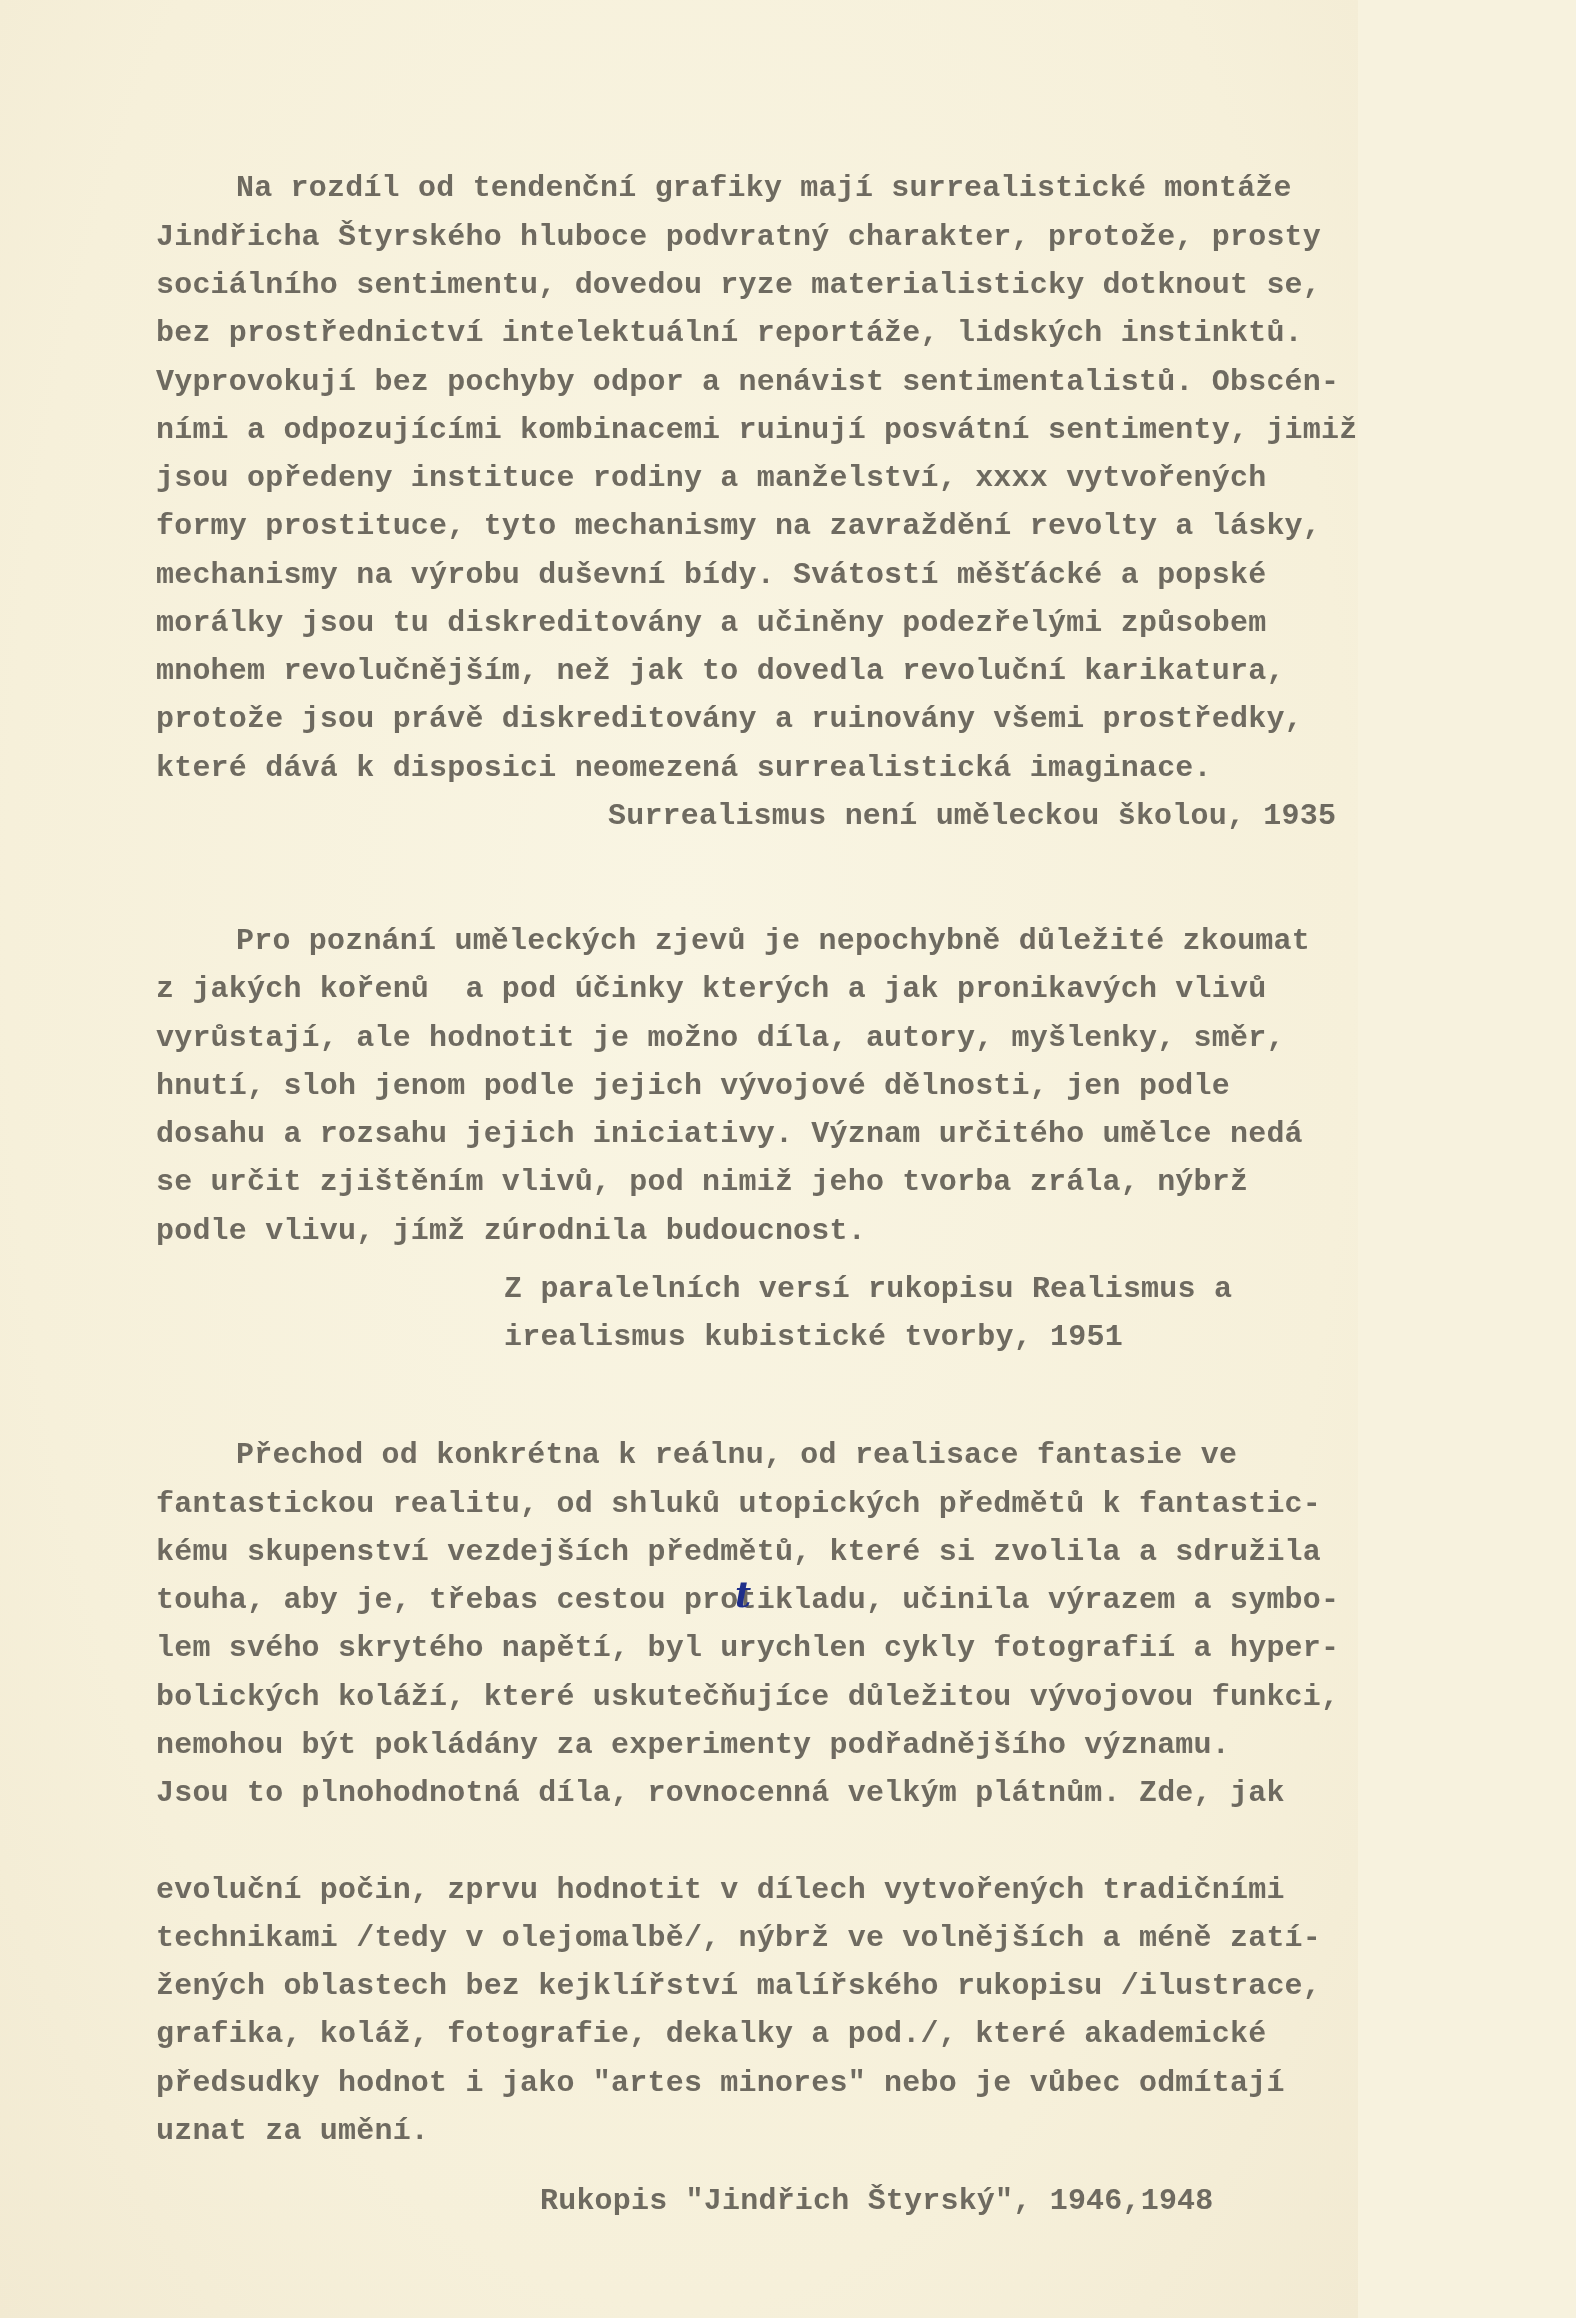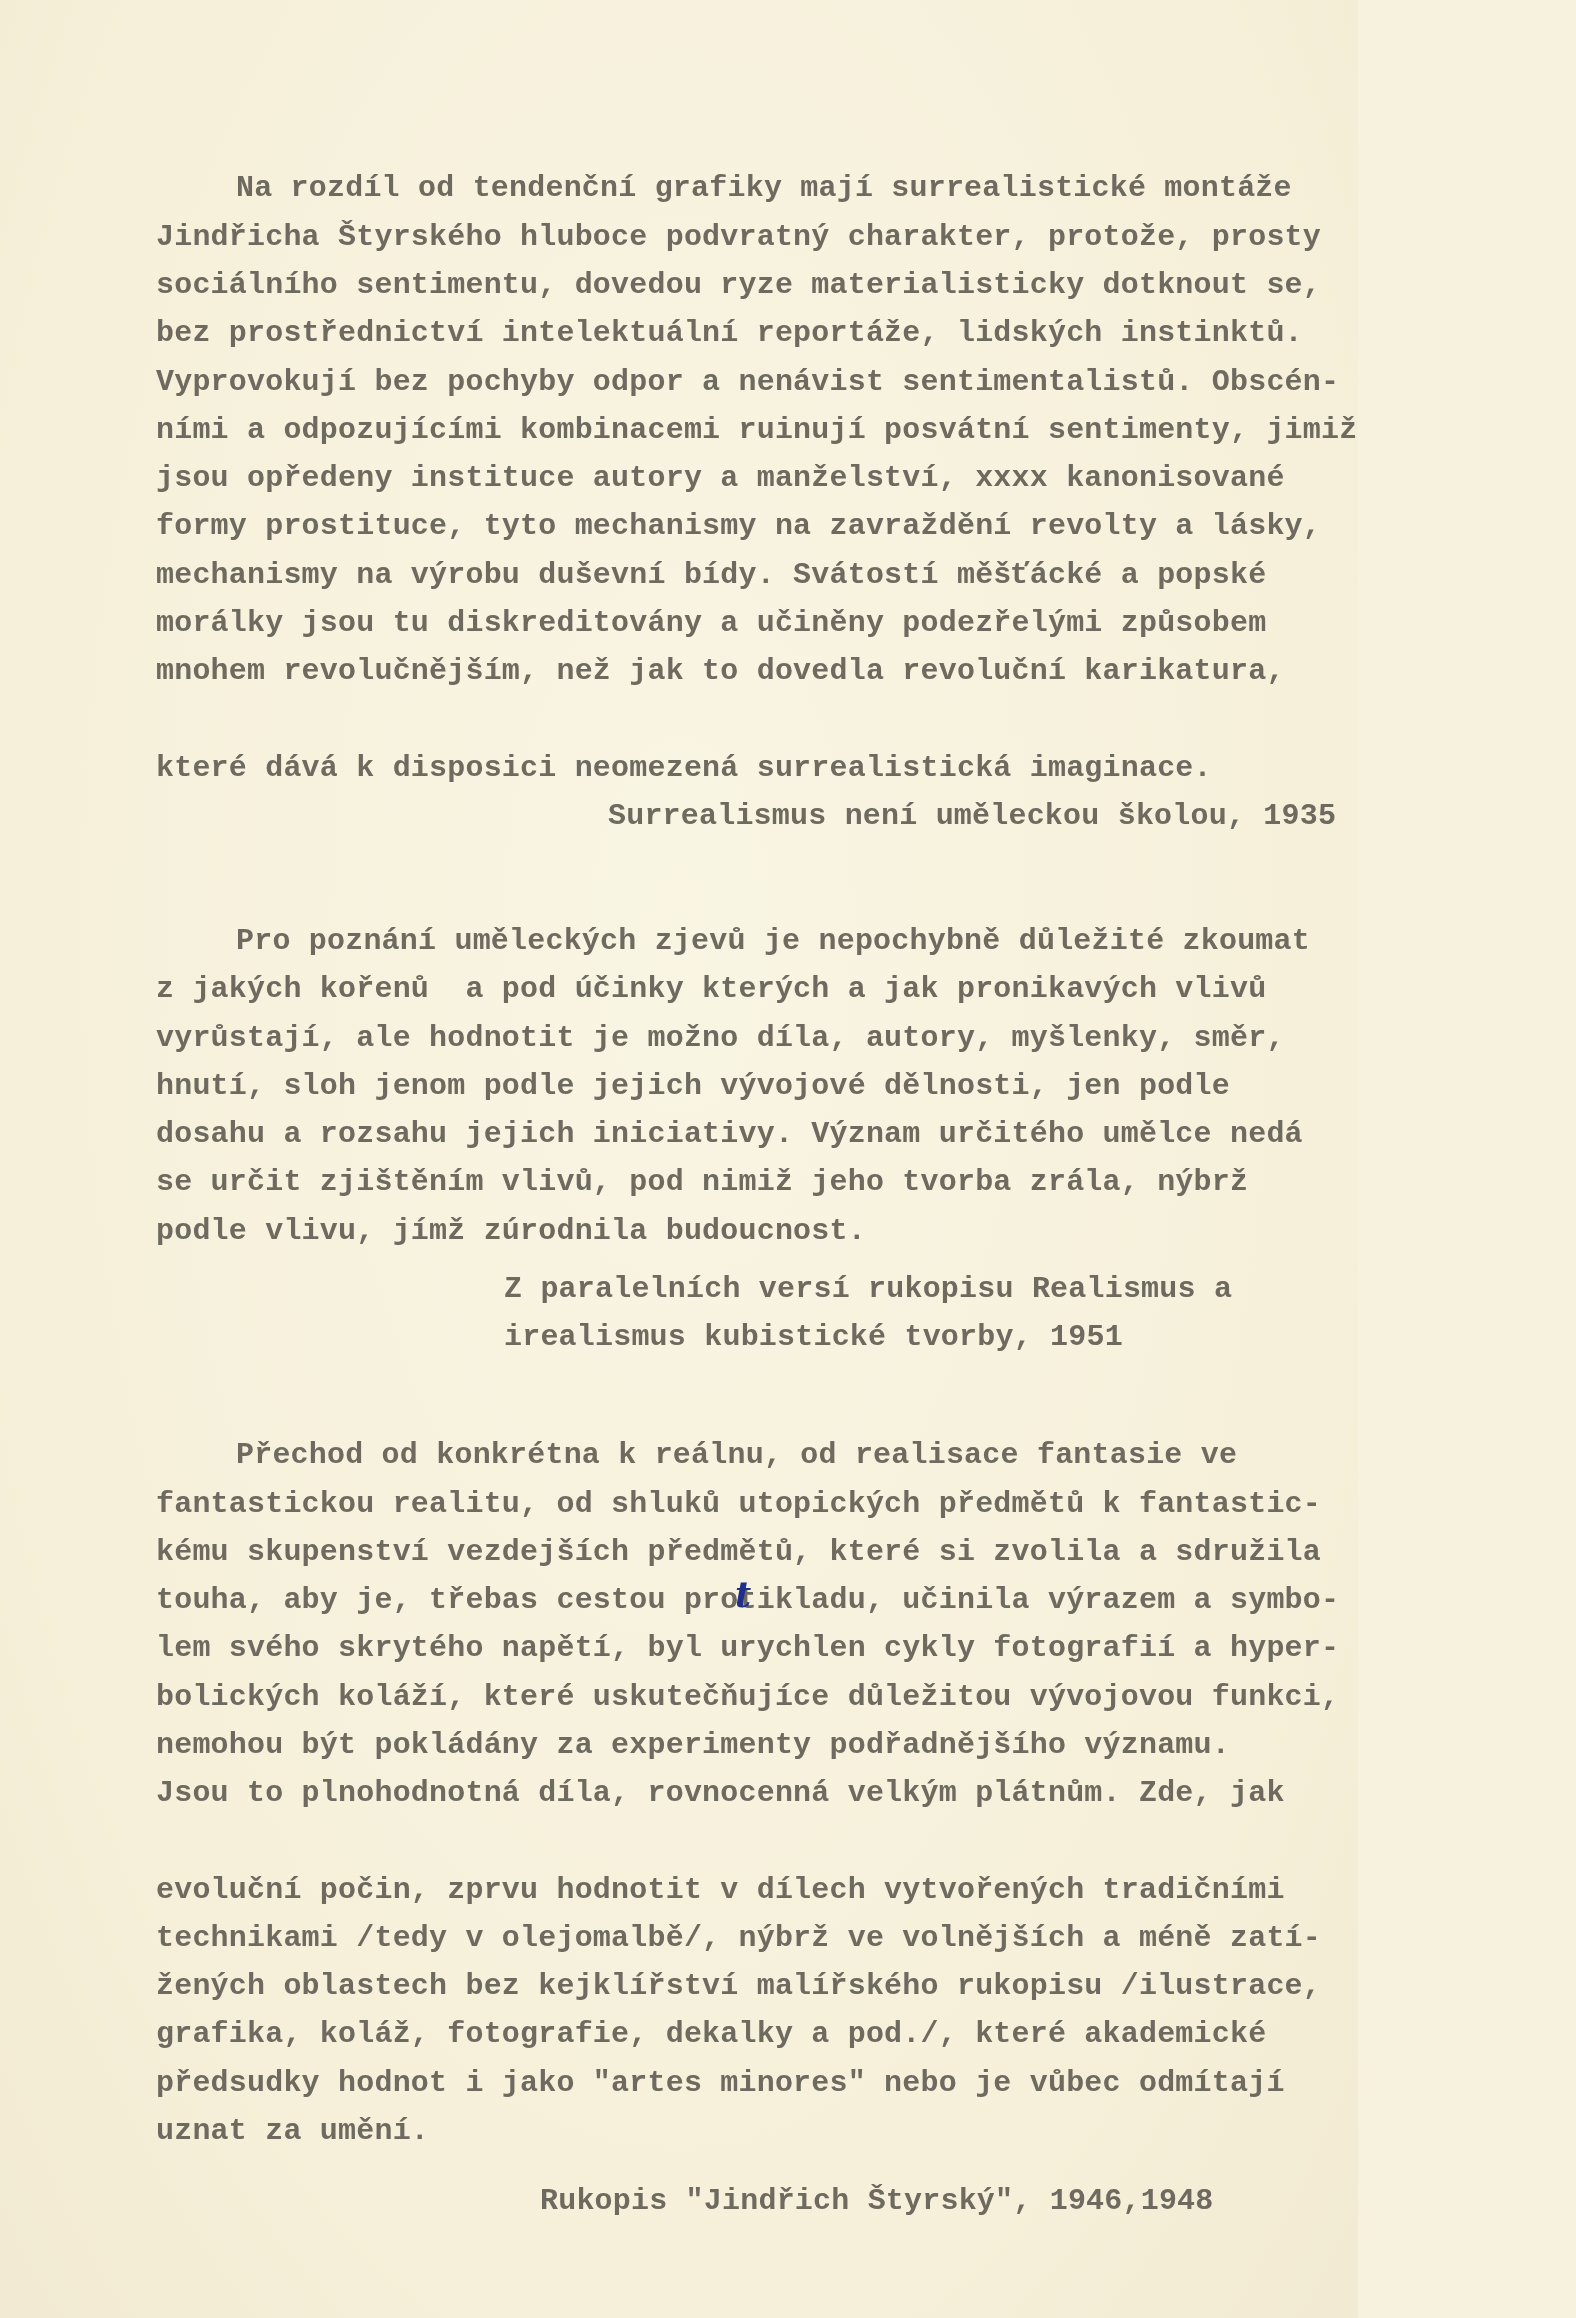--- a/index.html
+++ b/index.html
@@ -45,25 +45,26 @@
 <body>
 
 <div class="page">
 
   <div class="line indent" style="top:169px">Na rozdíl od tendenční grafiky mají surrealistické montáže</div>
   <div class="line" style="top:218px">Jindřicha Štyrského hluboce podvratný charakter, protože, prosty</div>
   <div class="line" style="top:314px">bez prostřednictví intelektuální reportáže, lidských instinktů.</div>
   <div class="line" style="top:266px">sociálního sentimentu, dovedou ryze materialisticky dotknout se,</div>
   <div class="line" style="top:363px">Vyprovokují bez pochyby odpor a nenávist sentimentalistů. Obscén-</div>
   <div class="line" style="top:411px">ními a odpozujícími kombinacemi ruinují posvátní sentimenty, jimiž</div>
-  <div class="line" style="top:459px">jsou opředeny instituce autory a manželství, xxxx kanonisované</div>
+  <div class="line" style="top:459px">jsou opředeny instituce rodiny a manželství, xxxx vytvořených</div>
   <div class="line" style="top:507px">formy prostituce, tyto mechanismy na zavraždění revolty a lásky,</div>
   <div class="line" style="top:556px">mechanismy na výrobu duševní bídy. Svátostí měšťácké a popské</div>
   <div class="line" style="top:604px">morálky jsou tu diskreditovány a učiněny podezřelými způsobem</div>
   <div class="line" style="top:652px">mnohem revolučnějším, než jak to dovedla revoluční karikatura,</div>
+  <div class="line" style="top:700px">protože jsou právě diskreditovány a ruinovány všemi prostředky,</div>
   <div class="line" style="top:749px">které dává k disposici neomezená surrealistická imaginace.</div>
   <div class="line cite1" style="top:797px">Surrealismus není uměleckou školou, 1935</div>
 
   <div class="line indent" style="top:922px">Pro poznání uměleckých zjevů je nepochybně důležité zkoumat</div>
   <div class="line" style="top:970px">z jakých kořenů  a pod účinky kterých a jak pronikavých vlivů</div>
   <div class="line" style="top:1019px">vyrůstají, ale hodnotit je možno díla, autory, myšlenky, směr,</div>
   <div class="line" style="top:1067px">hnutí, sloh jenom podle jejich vývojové dělnosti, jen podle</div>
   <div class="line" style="top:1115px">dosahu a rozsahu jejich iniciativy. Význam určitého umělce nedá</div>
   <div class="line" style="top:1163px">se určit zjištěním vlivů, pod nimiž jeho tvorba zrála, nýbrž</div>
   <div class="line" style="top:1212px">podle vlivu, jímž zúrodnila budoucnost.</div>

